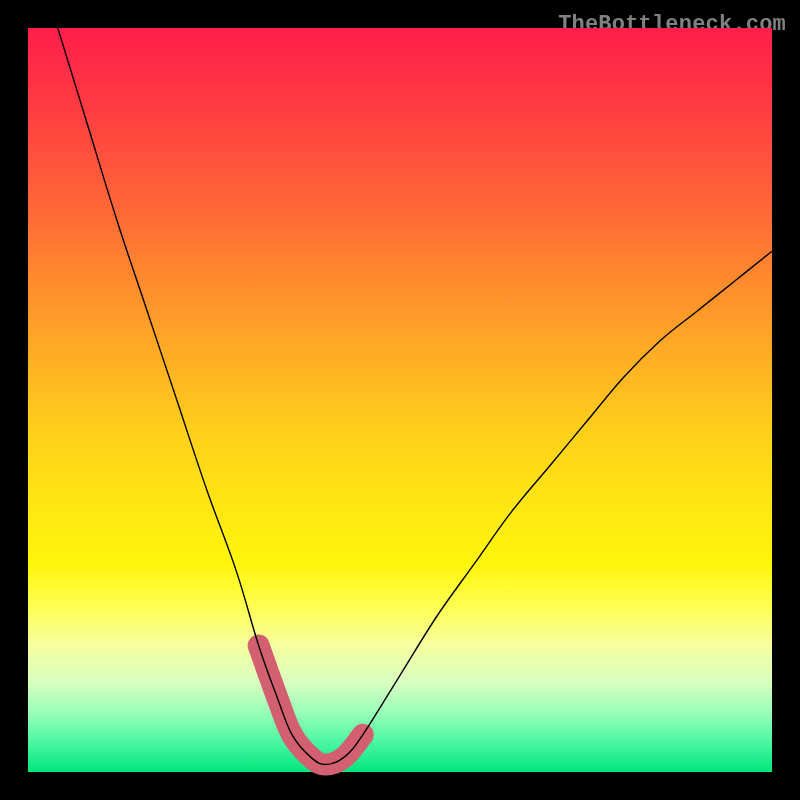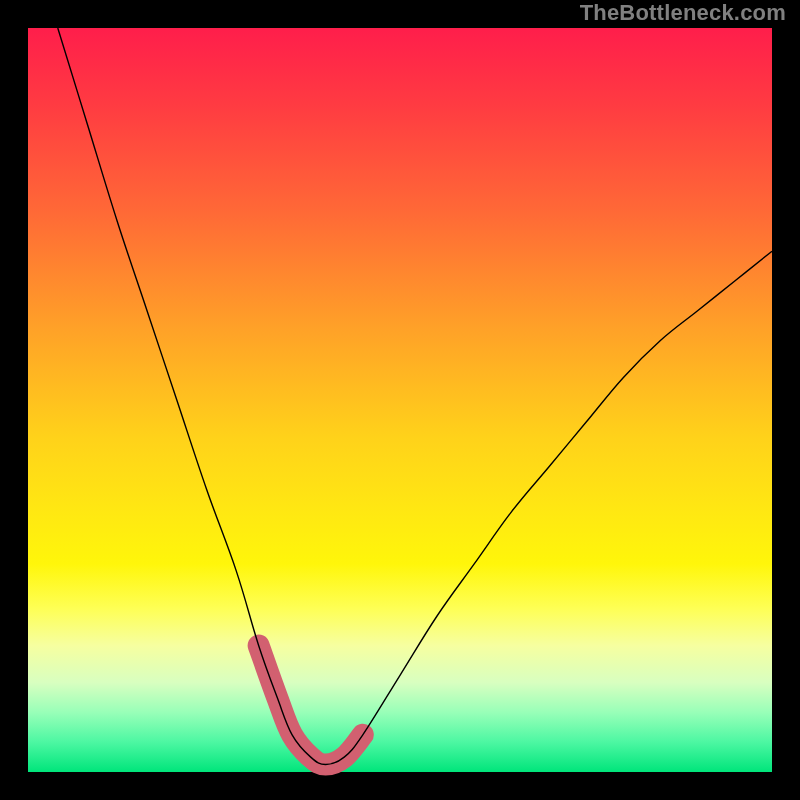--- a/index.html
+++ b/index.html
@@ -22,27 +22,27 @@
       #feff55 78%,
       #f6ffa0 83%,
       #d8ffc0 88%,
       #98ffb8 92%,
       #4cf7a2 96%,
       #00e57b 100%
     );
   }
   .watermark {
     position: absolute;
-    top: 0;
+    top: 12px;
     right: 14px;
     color: #808080;
     font-size: 22px;
     font-weight: 600;
     letter-spacing: 0.2px;
-    font-family: Liberation Sans, sans-serif;
+    font-family: Liberation Mono, monospace;
   }
   svg.curve-layer {
     position: absolute;
     left: 0; top: 0;
     width: 744px; height: 744px;
     overflow: visible;
   }
   .curve-main { fill: none; stroke: #000; stroke-width: 1.4; }
   .accent-seg { fill: none; stroke: #d26070; stroke-width: 22; stroke-linecap: round; stroke-linejoin: round; }
 </style>

